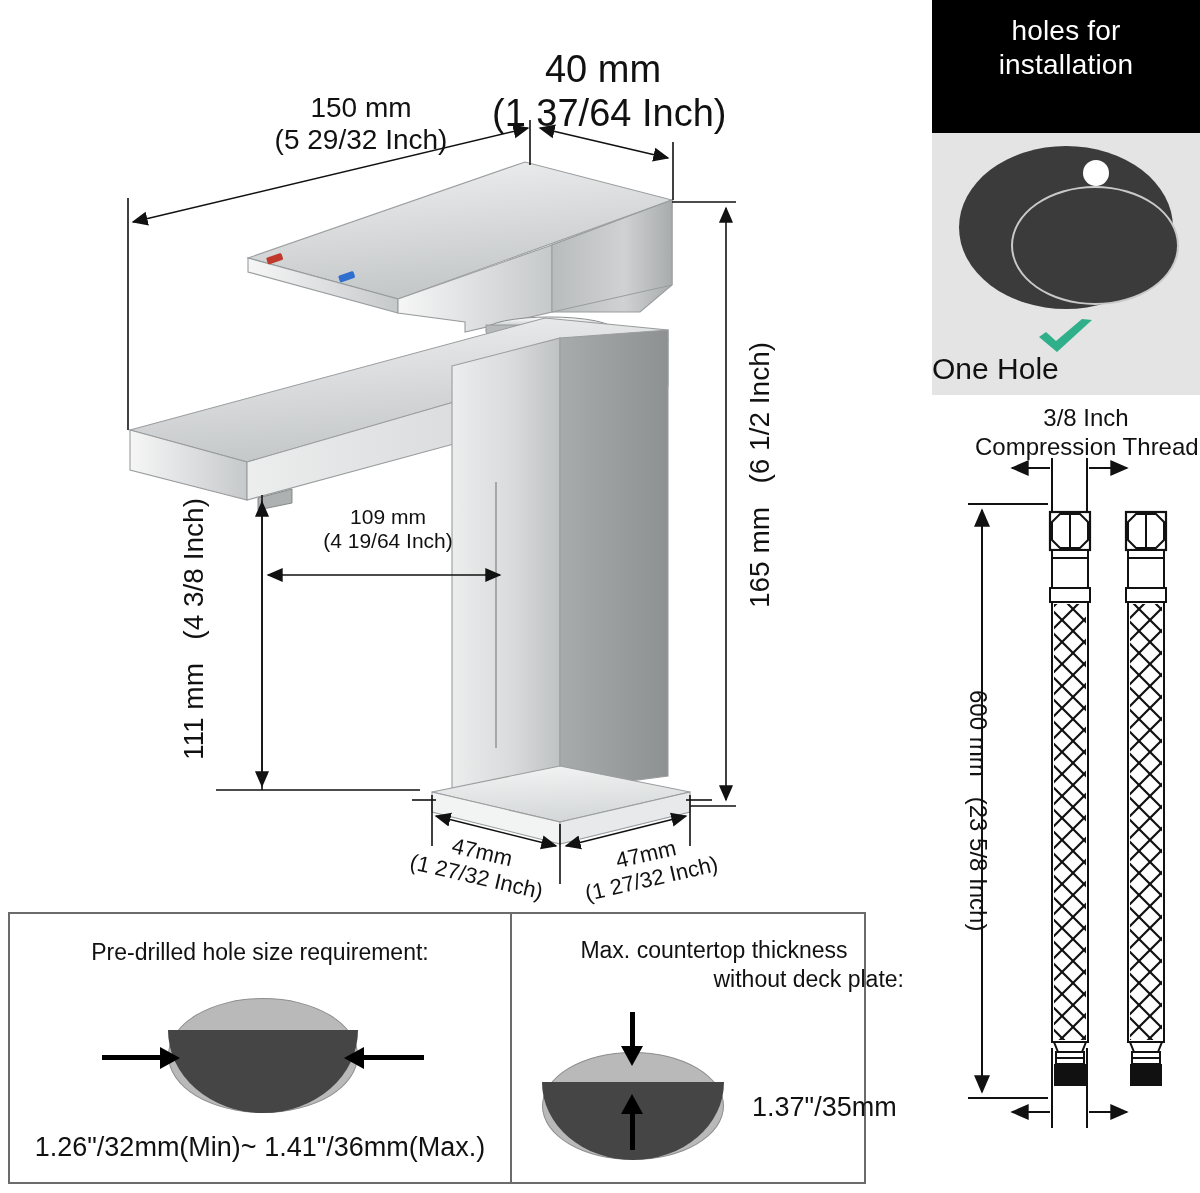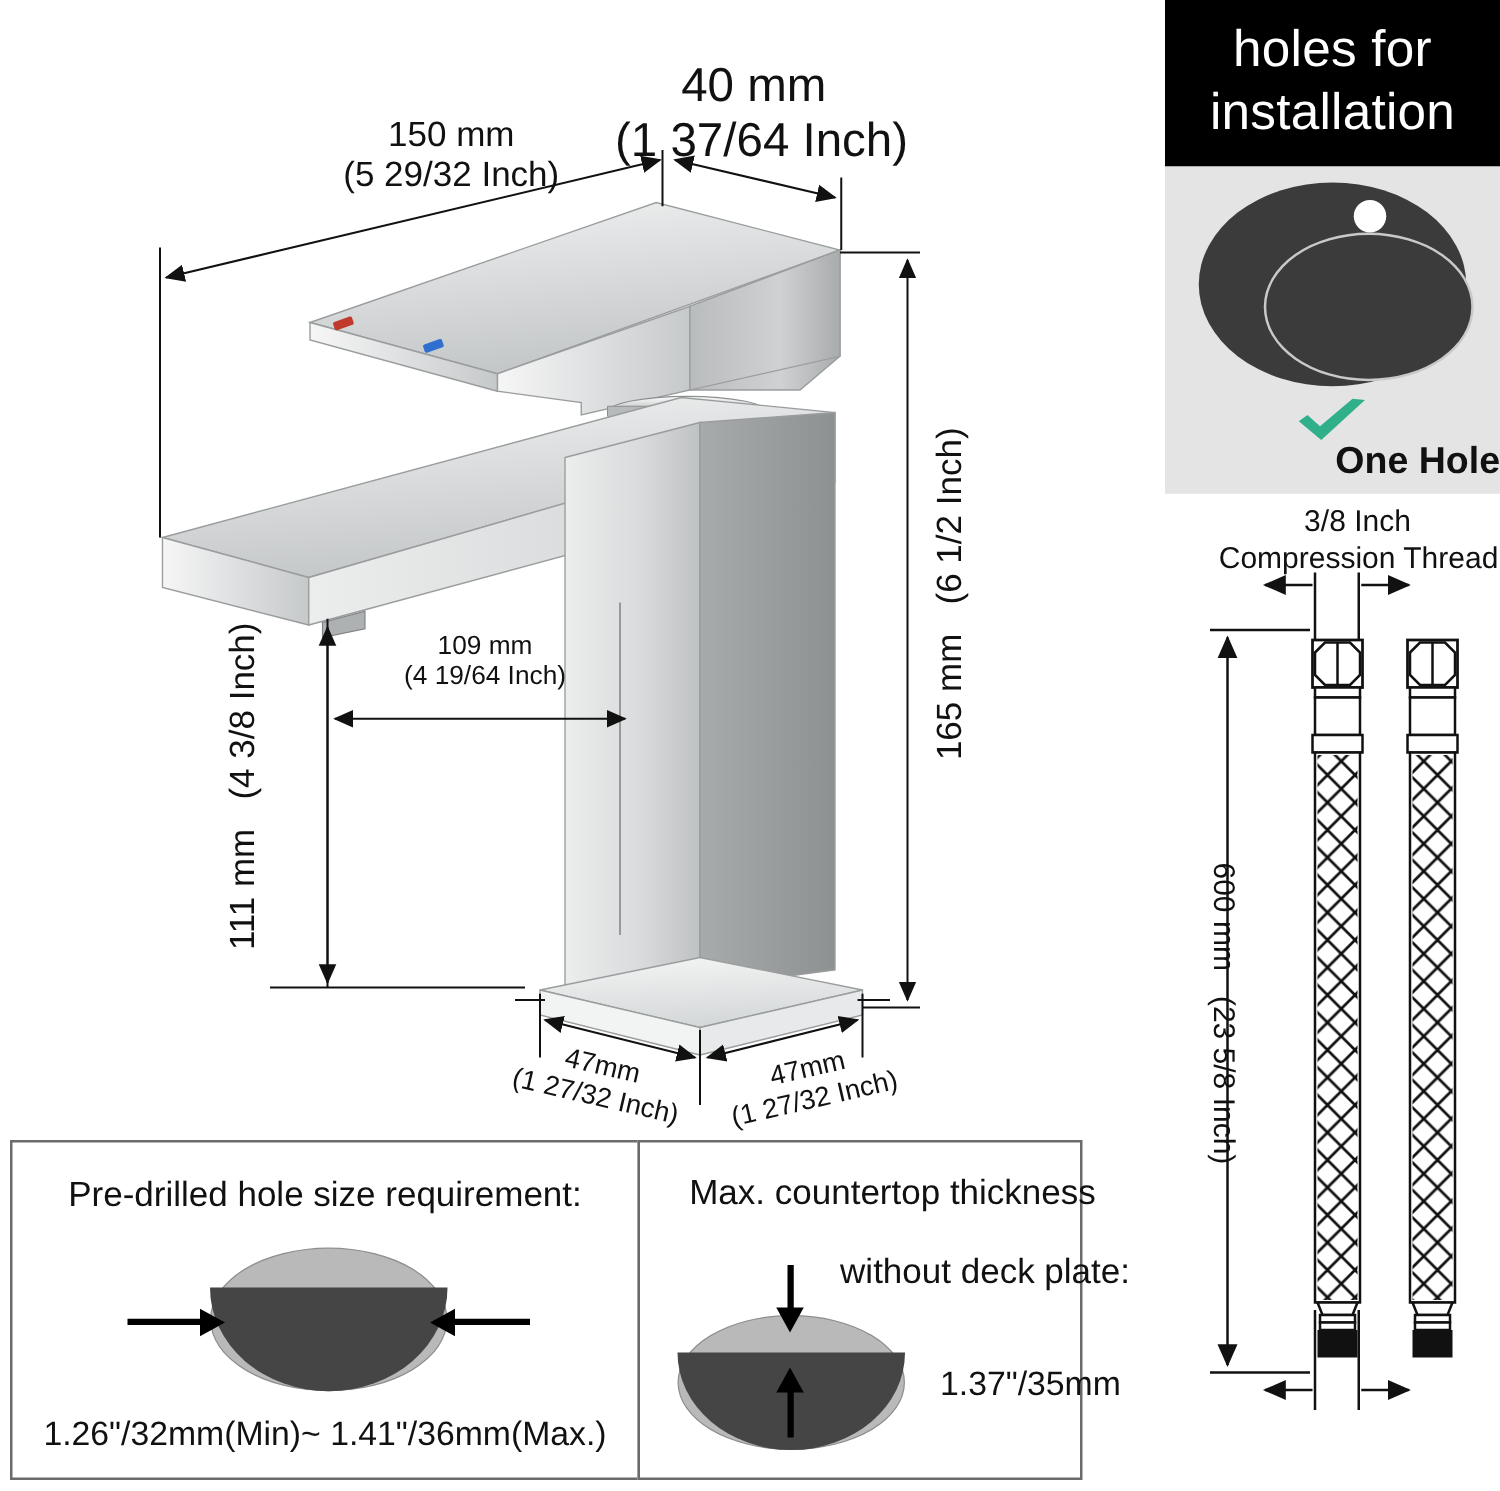--- a/index.html
+++ b/index.html
@@ -16,47 +16,47 @@
 
   
   .lbl{position:absolute;font-family:"Liberation Sans",sans-serif;color:#111;white-space:nowrap;line-height:1.15;}
   .lbl.c{text-align:center;}
 
   
   #install-card{position:absolute;left:932px;top:0;width:268px;height:395px;background:#e4e4e4;}
   #install-header{position:absolute;left:0;top:0;width:268px;height:133px;background:#000;}
   #install-header .t{
     position:absolute;left:0;top:14px;width:268px;text-align:center;
-    color:#fff;font-size:41px;line-height:1.22;font-weight:400;letter-spacing:.2px;
+    color:#fff;font-size:28px;line-height:1.22;font-weight:400;letter-spacing:.2px;
   }
   #sink-wrap{position:absolute;left:0;top:140px;width:268px;height:185px;}
   .sink-outer{
     position:absolute;left:27px;top:6px;width:214px;height:163px;
     background:#3b3b3b;border-radius:50%;
   }
   .sink-inner{
     position:absolute;left:52px;top:40px;width:164px;height:115px;
     border:2px solid #c9c9c9;border-radius:50%;background:#3b3b3b;
   }
   .sink-hole{
     position:absolute;left:124px;top:14px;width:26px;height:26px;
     background:#fff;border-radius:50%;
   }
   #check-wrap{position:absolute;left:0;top:318px;width:268px;height:38px;text-align:center;}
   #onehole-label{
-    position:absolute;left:0;top:352px;width:268px;text-align:right;
-    font-size:30px;font-weight:700;color:#111;
+    position:absolute;left:0;top:352px;width:268px;text-align:left;
+    font-size:30px;font-weight:400;color:#111;
   }
 
   
   .panel{position:absolute;border:2px solid #6b6b6b;background:#fff;box-sizing:border-box;}
   #panel-hole{left:8px;top:912px;width:504px;height:272px;}
   #panel-thick{left:510px;top:912px;width:356px;height:272px;}
 
-  .panel-title{position:absolute;font-size:28px;color:#111;line-height:1.25;}
+  .panel-title{position:absolute;font-size:23px;color:#111;line-height:1.25;}
 
   .disc{position:absolute;}
   .disc .top{
     position:absolute;left:0;top:0;width:100%;height:100%;
     border-radius:50%;background:#b9b9b9;border:1px solid #8e8e8e;box-sizing:border-box;
   }
   .disc .bot{
     position:absolute;left:0;top:28%;width:100%;height:72%;
     border-radius:0 0 50% 50%/0 0 100% 100%;
     background:#454545;
@@ -348,21 +348,21 @@
       <div class="arrow-h" style="left:352px;top:141px;width:62px;"></div>
       <div class="arrow-head-l" style="left:334px;top:133px;"></div>
     </div>
 
     <div class="panel-caption" style="left:0;top:218px;width:500px;text-align:center;">1.26"/32mm(Min)~ 1.41"/36mm(Max.)</div>
   </div>
 
   <div class="panel" id="panel-thick">
     <div class="panel-title" style="left:0;top:22px;width:404px;text-align:center;">
       <div>Max. countertop thickness</div>
-      <div style="text-align:right;padding-right:12px;margin-top:28px;">without deck plate:</div>
+      <div style="text-align:right;padding-right:12px;">without deck plate:</div>
     </div>
 
     <div class="disc" style="left:30px;top:138px;width:182px;height:108px;">
       <div class="top"></div>
       <div class="bot"></div>
     </div>
 
     <div>
       <div class="arrow-v" style="left:118px;top:98px;height:38px;"></div>
       <div class="arrow-head-d" style="left:109px;top:132px;"></div>

